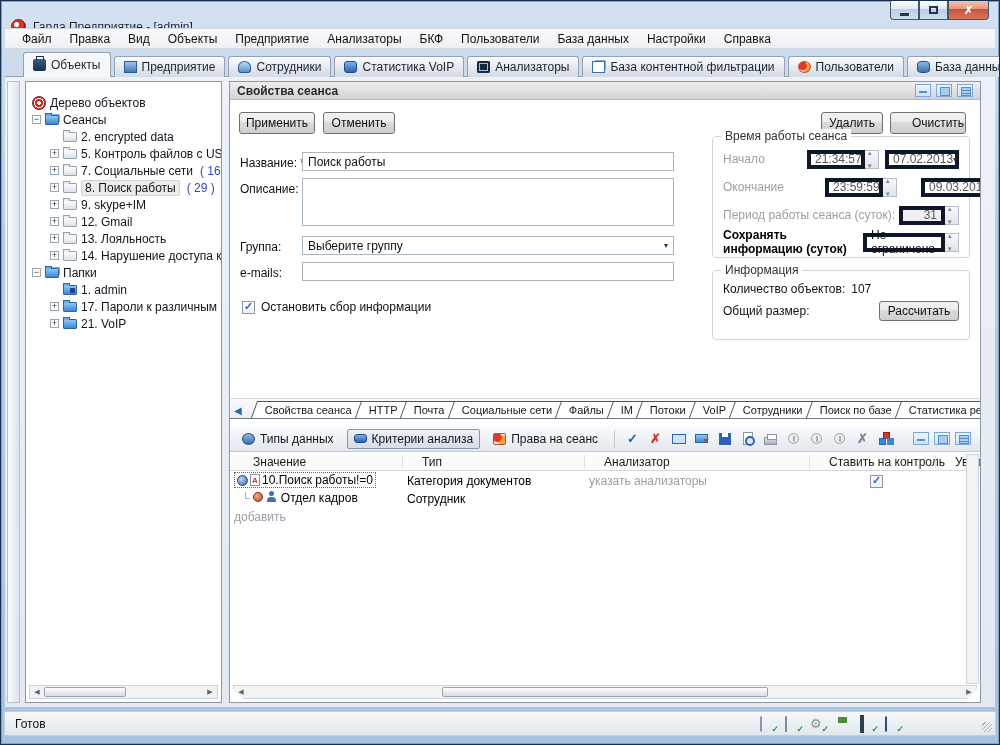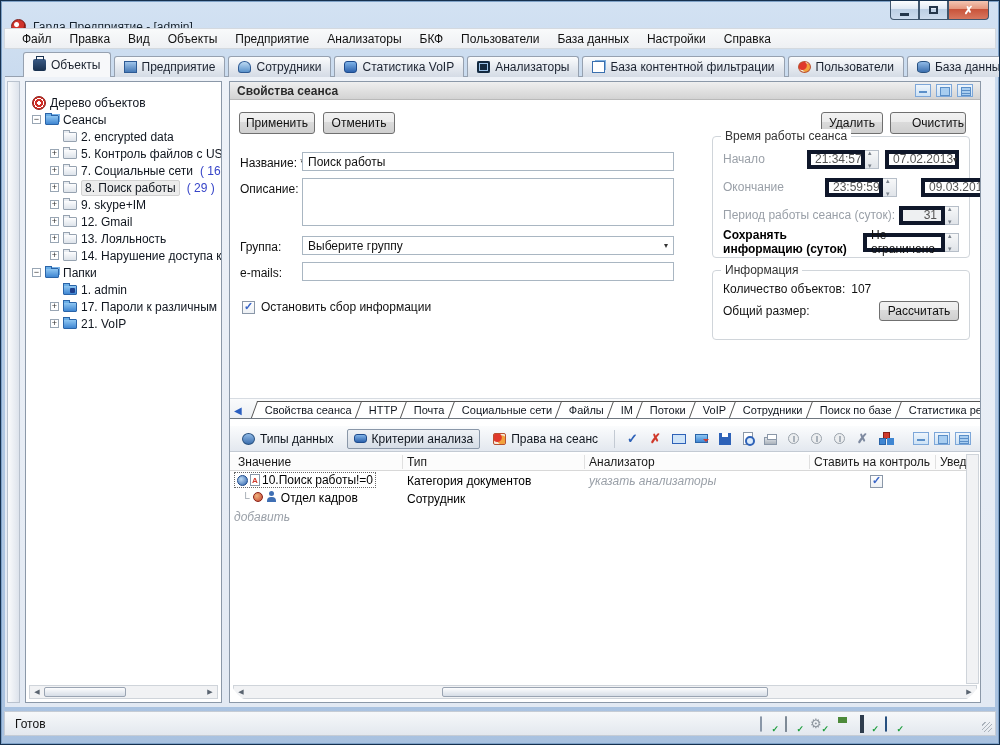--- a/index.html
+++ b/index.html
@@ -123,25 +123,25 @@
   .sh-circle { width:11px; height:11px; border:1px solid #9aa2ab; border-radius:50%; background:#eceef0; position:relative; }
   .sh-circle::after { content:''; position:absolute; left:4px; top:2px; width:2px; height:6px; background:#aab2bb; }
   .i-cut { color:#7e8aa0; font-weight:bold; }
   .sh-net { width:13px; height:13px; position:relative; }
   .sh-net::before { content:''; position:absolute; top:0; left:4px; width:5px; height:5px; background:#d03a2c; border:1px solid #8a1f16; }
   .sh-net::after { content:''; position:absolute; bottom:0; left:0; width:5px; height:5px; background:#3f86d2; border:1px solid #2a64a8; box-shadow:8px 0 0 #3f86d2; }
   .subcontrols { margin-left:auto; display:flex; gap:5px; padding-right:4px; }
   
   .crit-table { position:absolute; left:0; right:14px; font-size:12px; }
   .thead { position:relative; height:17px; border-bottom:1px solid #d8d8d8; background:#fcfcfc; color:#1a1a1a; }
-  .th { position:absolute; top:1px; }
+  .th { position:absolute; top:1px;margin-left:15px; }
   .colsep { position:absolute; top:1px; width:1px; height:14px; background:#e0e0e0; }
   .trow { position:relative; height:18px; }
   .cell { position:absolute; top:1px; white-space:nowrap; }
-  .gray { color:#9aa0a8;font-style:italic; }
+  .gray { color:#9aa0a8; }
   .focus-rect { border:1px dotted #666; display:inline-flex; align-items:center; gap:2px; padding:0 2px; }
   .mini { display:inline-block; }
   .mi-globe { width:11px; height:11px; border-radius:50%; background:radial-gradient(circle at 35% 35%,#bcd9f2,#2d62ad); border:1px solid #1d4a8c; }
   .mi-catdoc { width:10px; height:12px; background:#fff; border:1px solid #8a97a8; font-size:8px; font-weight:bold; color:#d03a2c; text-align:center; line-height:11px; }
   .mi-stop { width:10px; height:10px; border-radius:50%; background:radial-gradient(circle at 35% 35%,#f0b27e,#c2442e); border:1px solid #8a1f16; }
   .mi-person { width:11px; height:11px; position:relative; }
   .mi-person::before { content:''; position:absolute; top:0; left:3px; width:5px; height:5px; border-radius:50%; background:#3f6fb4; }
   .mi-person::after { content:''; position:absolute; bottom:0; left:1px; width:9px; height:5px; border-radius:4px 4px 0 0; background:#3f6fb4; }
   .branch { color:#9aa2ab; font-size:11px; }
   

